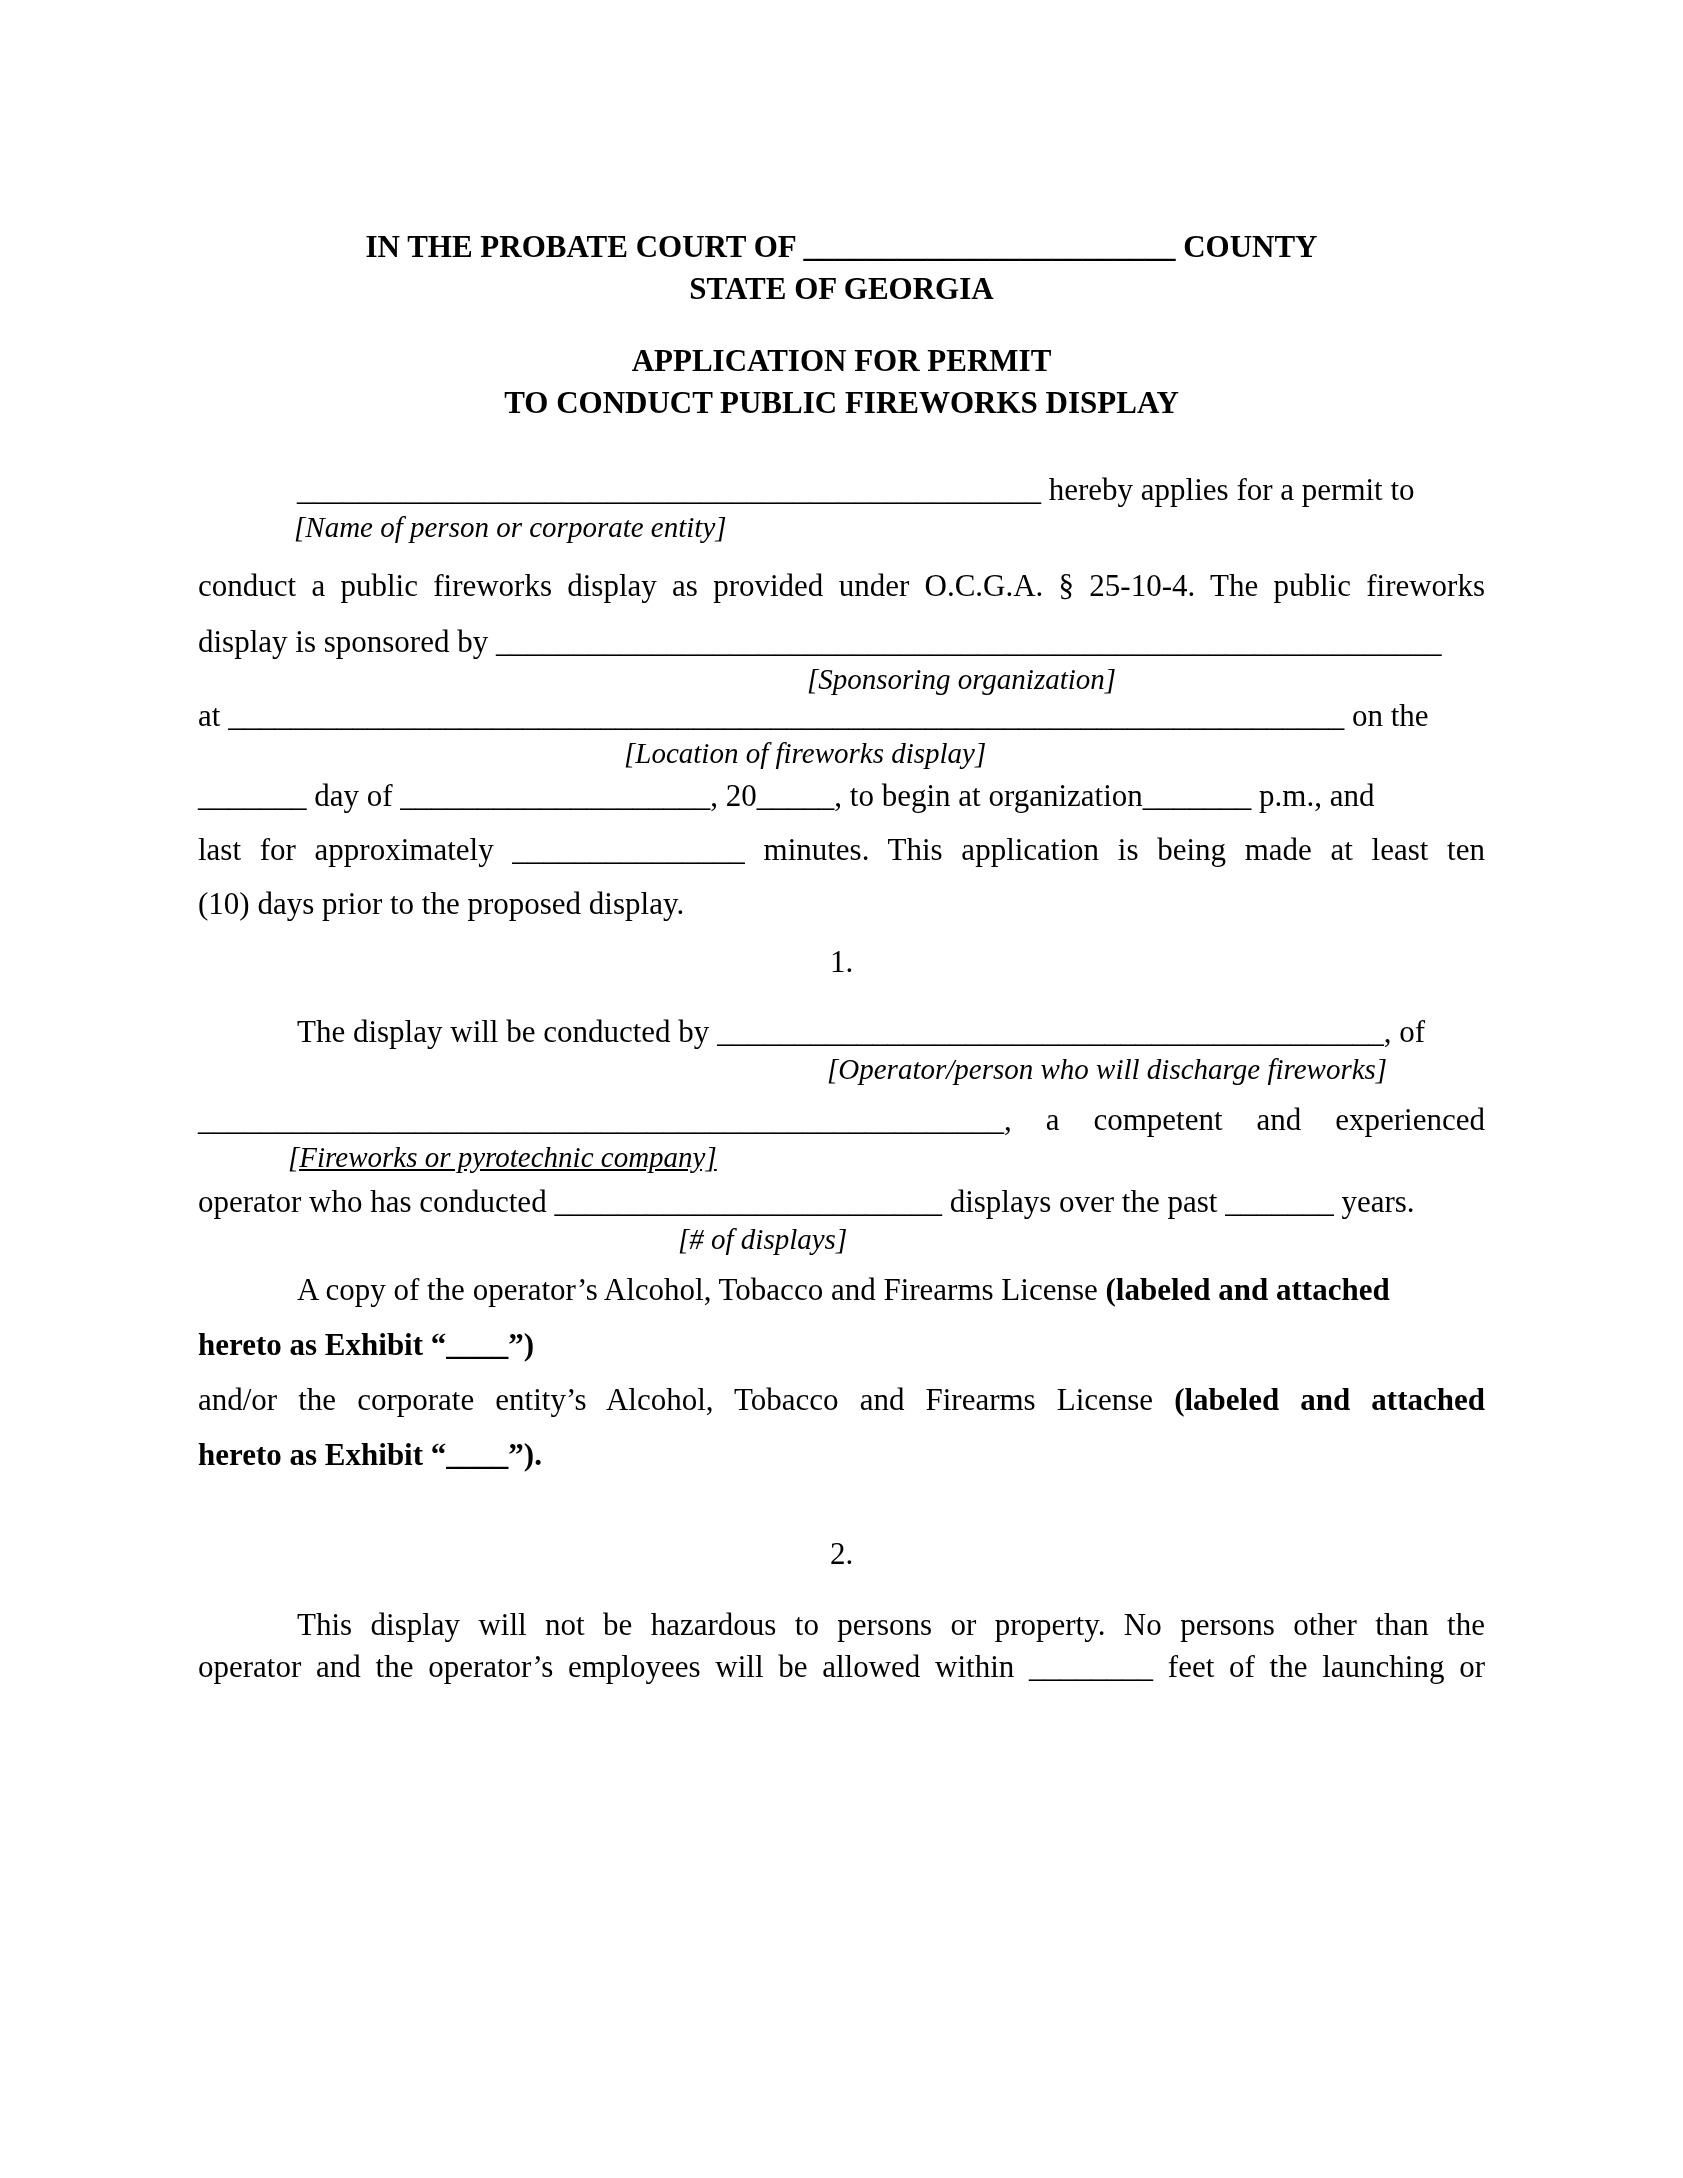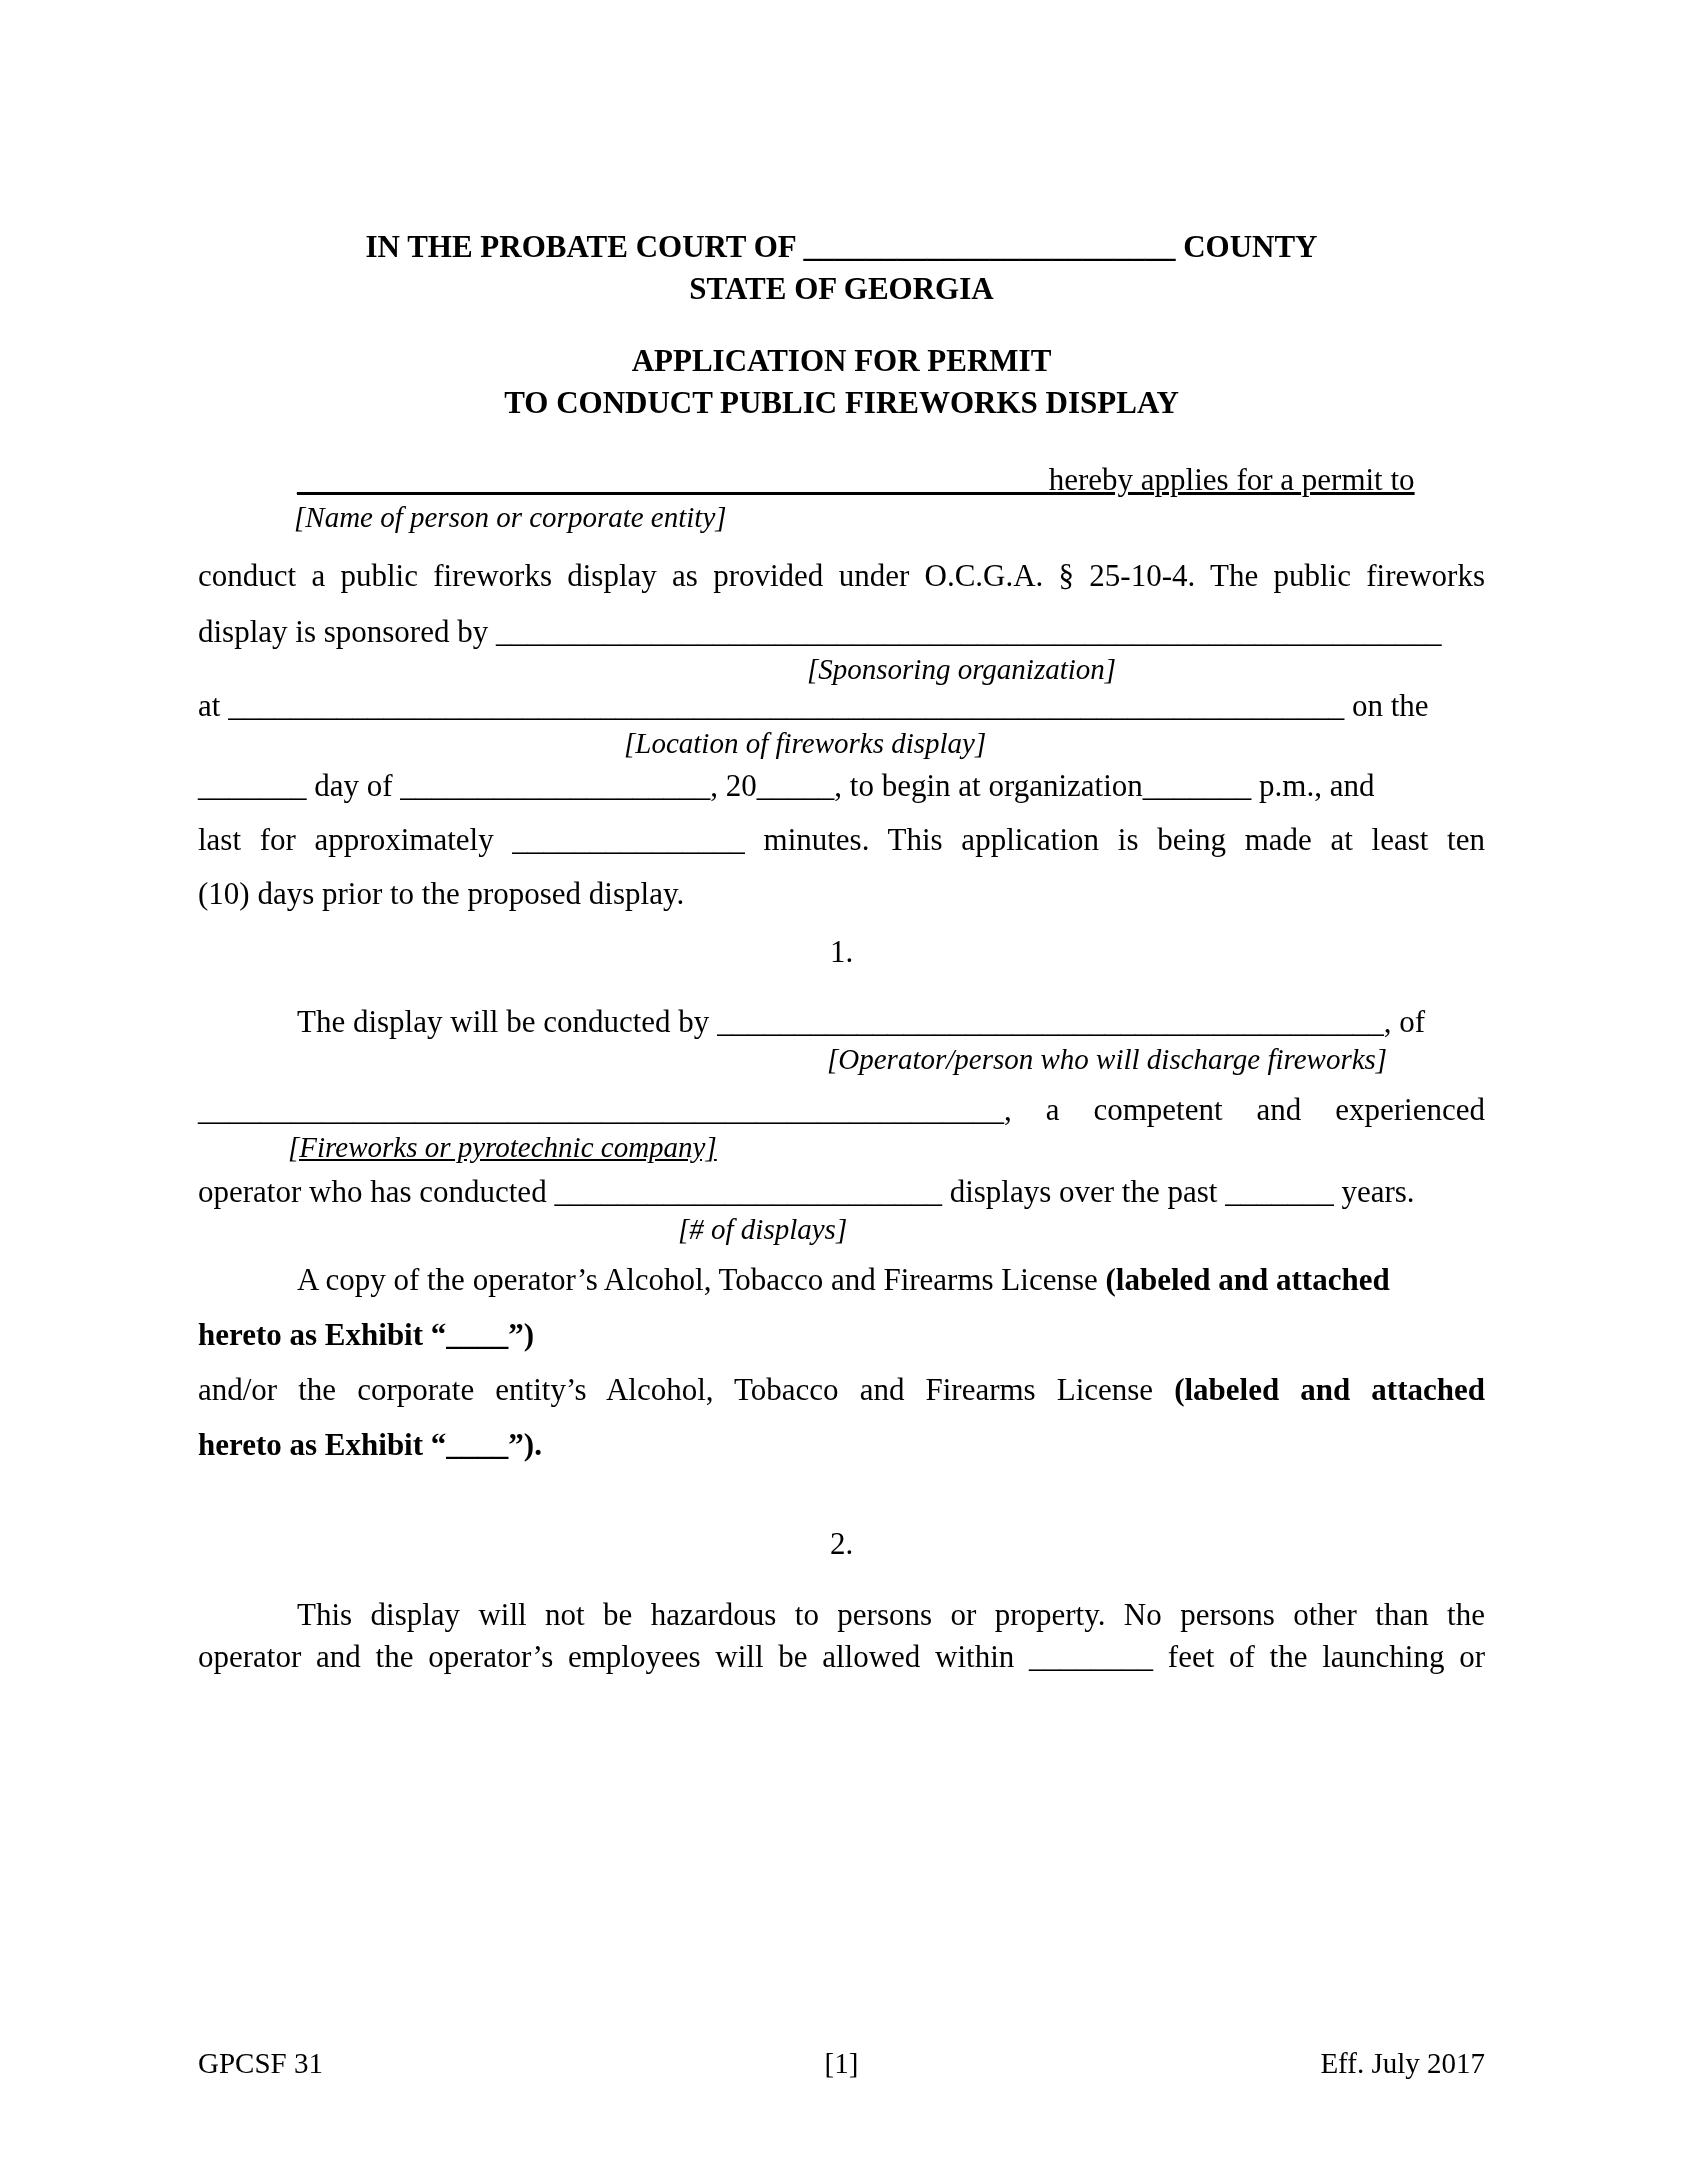--- a/index.html
+++ b/index.html
@@ -22,21 +22,21 @@
   .center{text-align:center;}
   .bold{font-weight:bold;}
   .mt6{margin-top:6px;}
   .mt12{margin-top:8px;}
   .mt14{margin-top:14px;}
   .mt15{margin-top:15px;}
   .mt16{margin-top:16px;}
   .mt18{margin-top:18px;}
   .mt22{margin-top:22px;}
   .mt30{margin-top:30px;}
-  .mt34{margin-top:36px;text-decoration:underline;}
+  .mt34{margin-top:46px;}
   .mt60{margin-top:59px;}
   .mt-header{padding-top:226px;}
   .lbl-name{margin-left:96px;}
   .lbl-sponsor{margin-left:609px;}
   .lbl-location{margin-left:426px;}
   .lbl-operator{margin-left:629px;}
   .lbl-company{margin-left:90px;text-decoration:underline;}
   .lbl-displays{margin-left:480px;}
   .footer{
     position:absolute;left:198px;right:198px;top:2045px;
@@ -98,19 +98,14 @@
 
     <div class="line mt15"><span class="bold">hereto as Exhibit  “____”).</span></div>
 
     <div class="line center mt60">2.</div>
 
     <div class="line2 just indent mt30">This display will not be hazardous to persons or property.  No persons other than the</div>
     <div class="line2 just"><span>operator and the operator’s employees will be allowed within </span><span>________</span><span> feet of the launching or</span></div>
 
   </div>
 
-  <div class="footer">
-    <span class="fl">GPCSF 31</span>
-    <span class="fc">[1]</span>
-    <span class="fr">Eff. July 2017</span>
-  </div>
 </div>
 
 
 </body></html>

